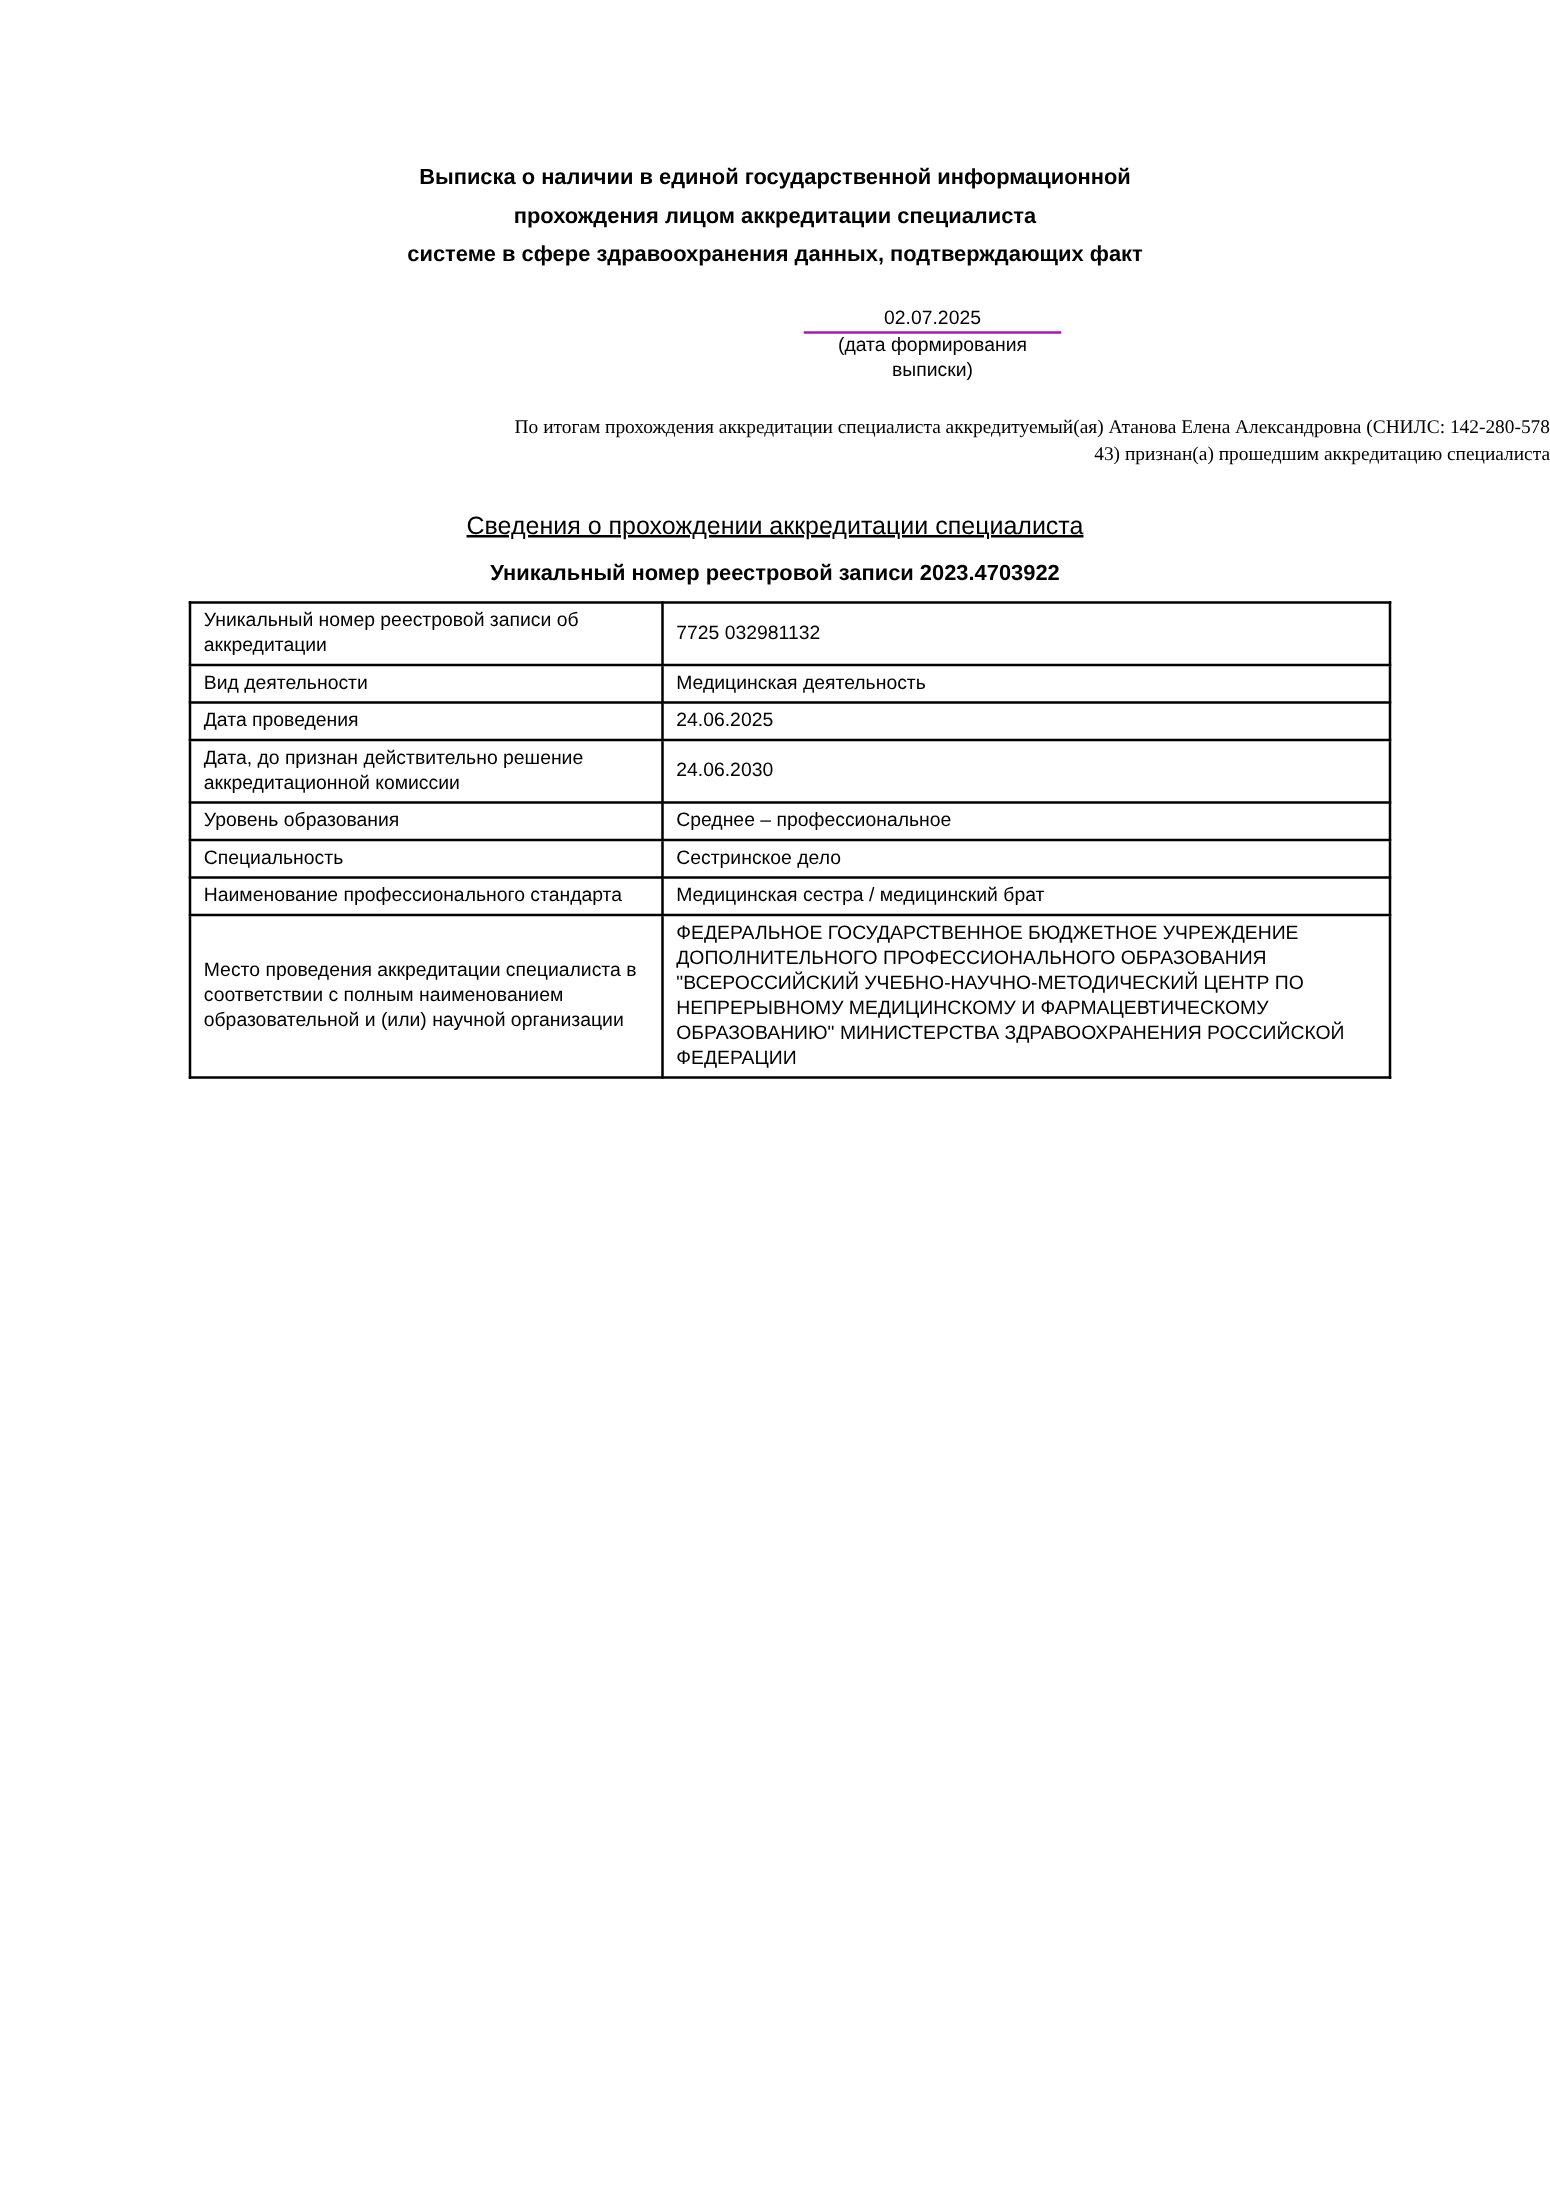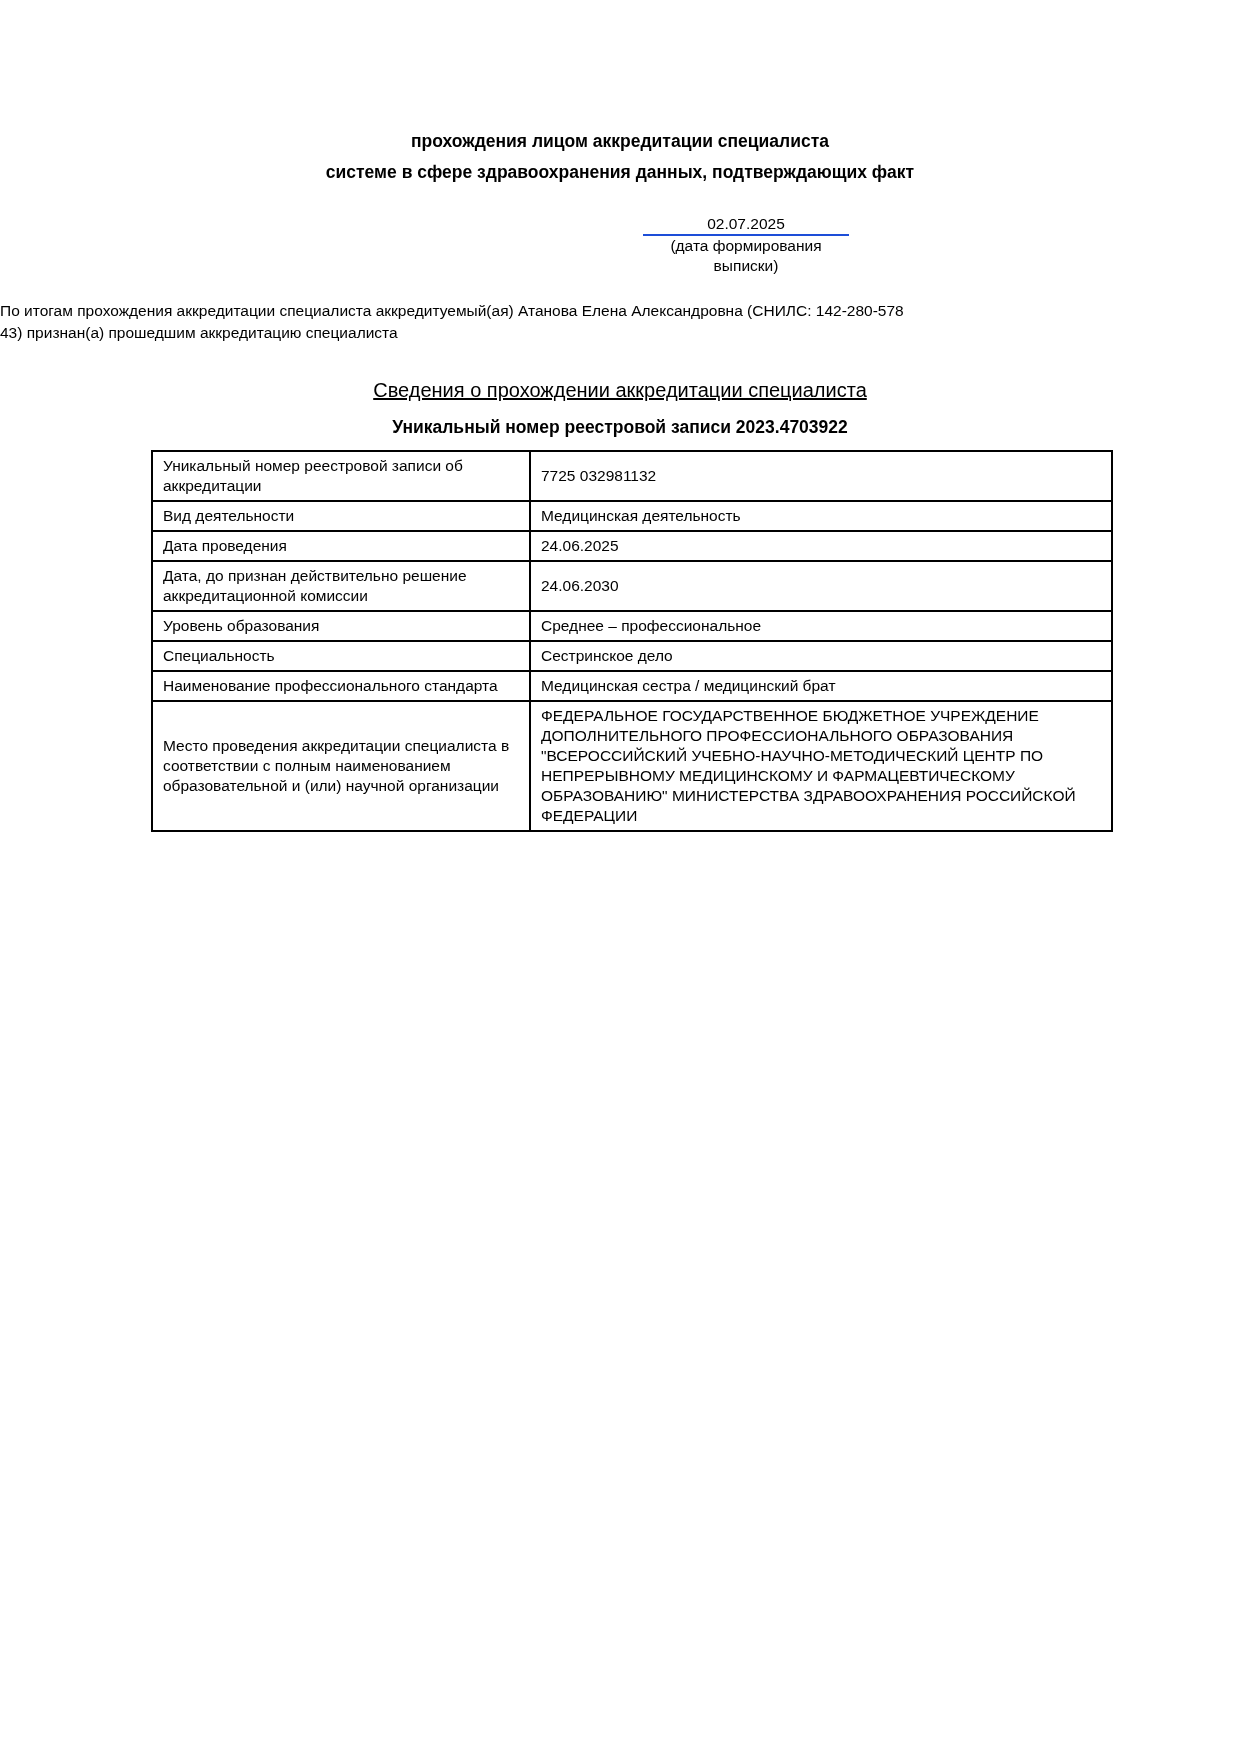--- a/index.html
+++ b/index.html
@@ -25,32 +25,33 @@
   }
   .date-block {
     width: 206px;
     margin-left: 643px;
     margin-top: 26px;
     text-align: center;
     font-size: 15.5px;
   }
   .date-value {
     display: block;
-    border-bottom: 2px solid #1d4ed8;
+    border-bottom: 2px solid #a21caf;
     padding-bottom: 1px;
     line-height: 19px;
   }
   .date-caption {
     line-height: 20px;
   }
   .intro {
     margin-top: 24px;
-    text-align: left;
+    text-align: right;
     font-size: 15.5px;
     line-height: 22px;
+    font-family: Liberation Serif, serif;
   }
   .section-heading {
     margin-top: 36px;
     text-align: center;
     font-size: 20px;
     text-decoration: underline;
     line-height: 20px;
   }
   .registry-heading {
     margin-top: 16px;
@@ -79,20 +80,21 @@
   tr.row-1line td { height: 14px; }
   tr.row-2line td { height: 50px; }
   tr.row-big td  { height: 128px; margin-top: 32px; }
 </style>
 </head>
 <body>
 
 <div class="page">
 
   <div class="doc-title">
+    <div>Выписка о наличии в единой государственной информационной</div>
     <div>прохождения лицом аккредитации специалиста</div>
     <div>системе в сфере здравоохранения данных, подтверждающих факт</div>
   </div>
 
   <div class="date-block">
     <span class="date-value">02.07.2025</span>
     <div class="date-caption">(дата формирования выписки)</div>
   </div>
 
   <div class="intro">

